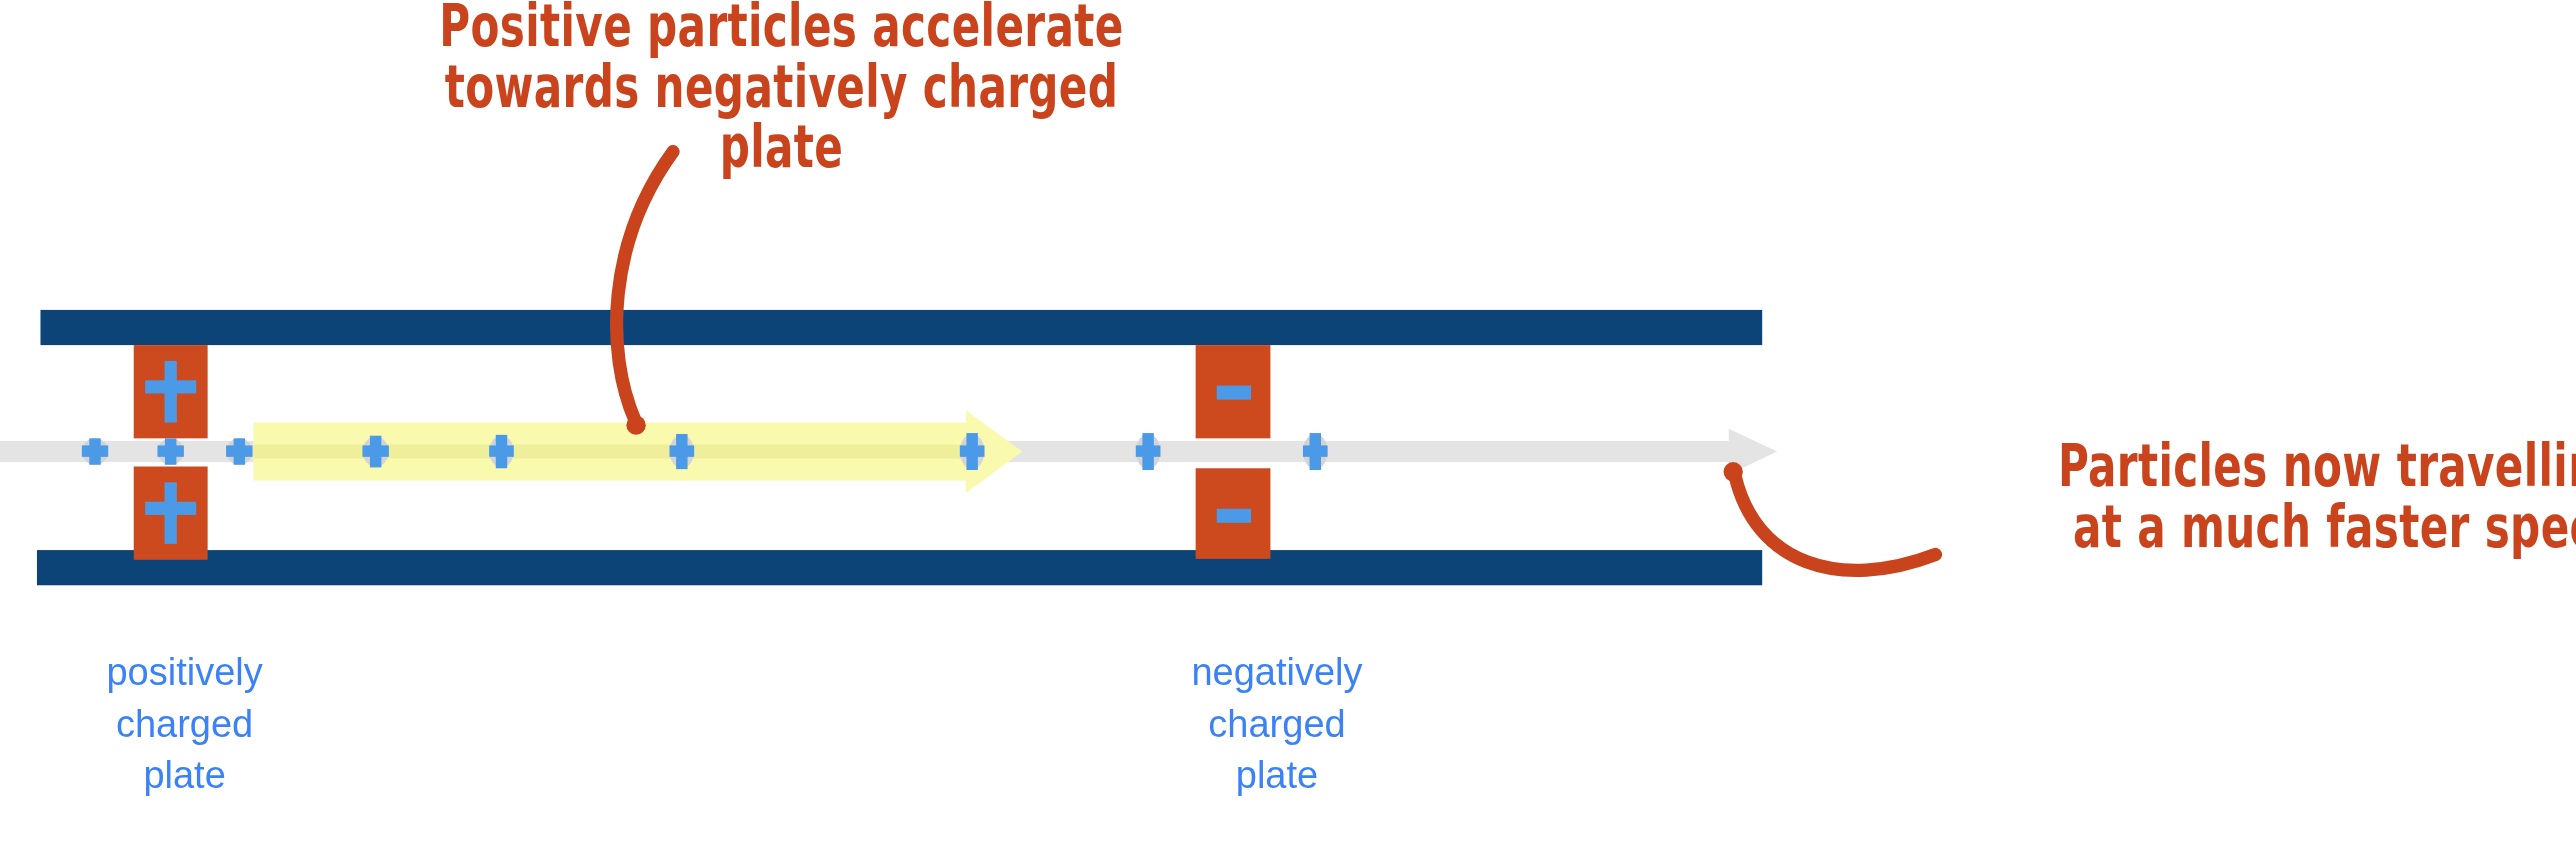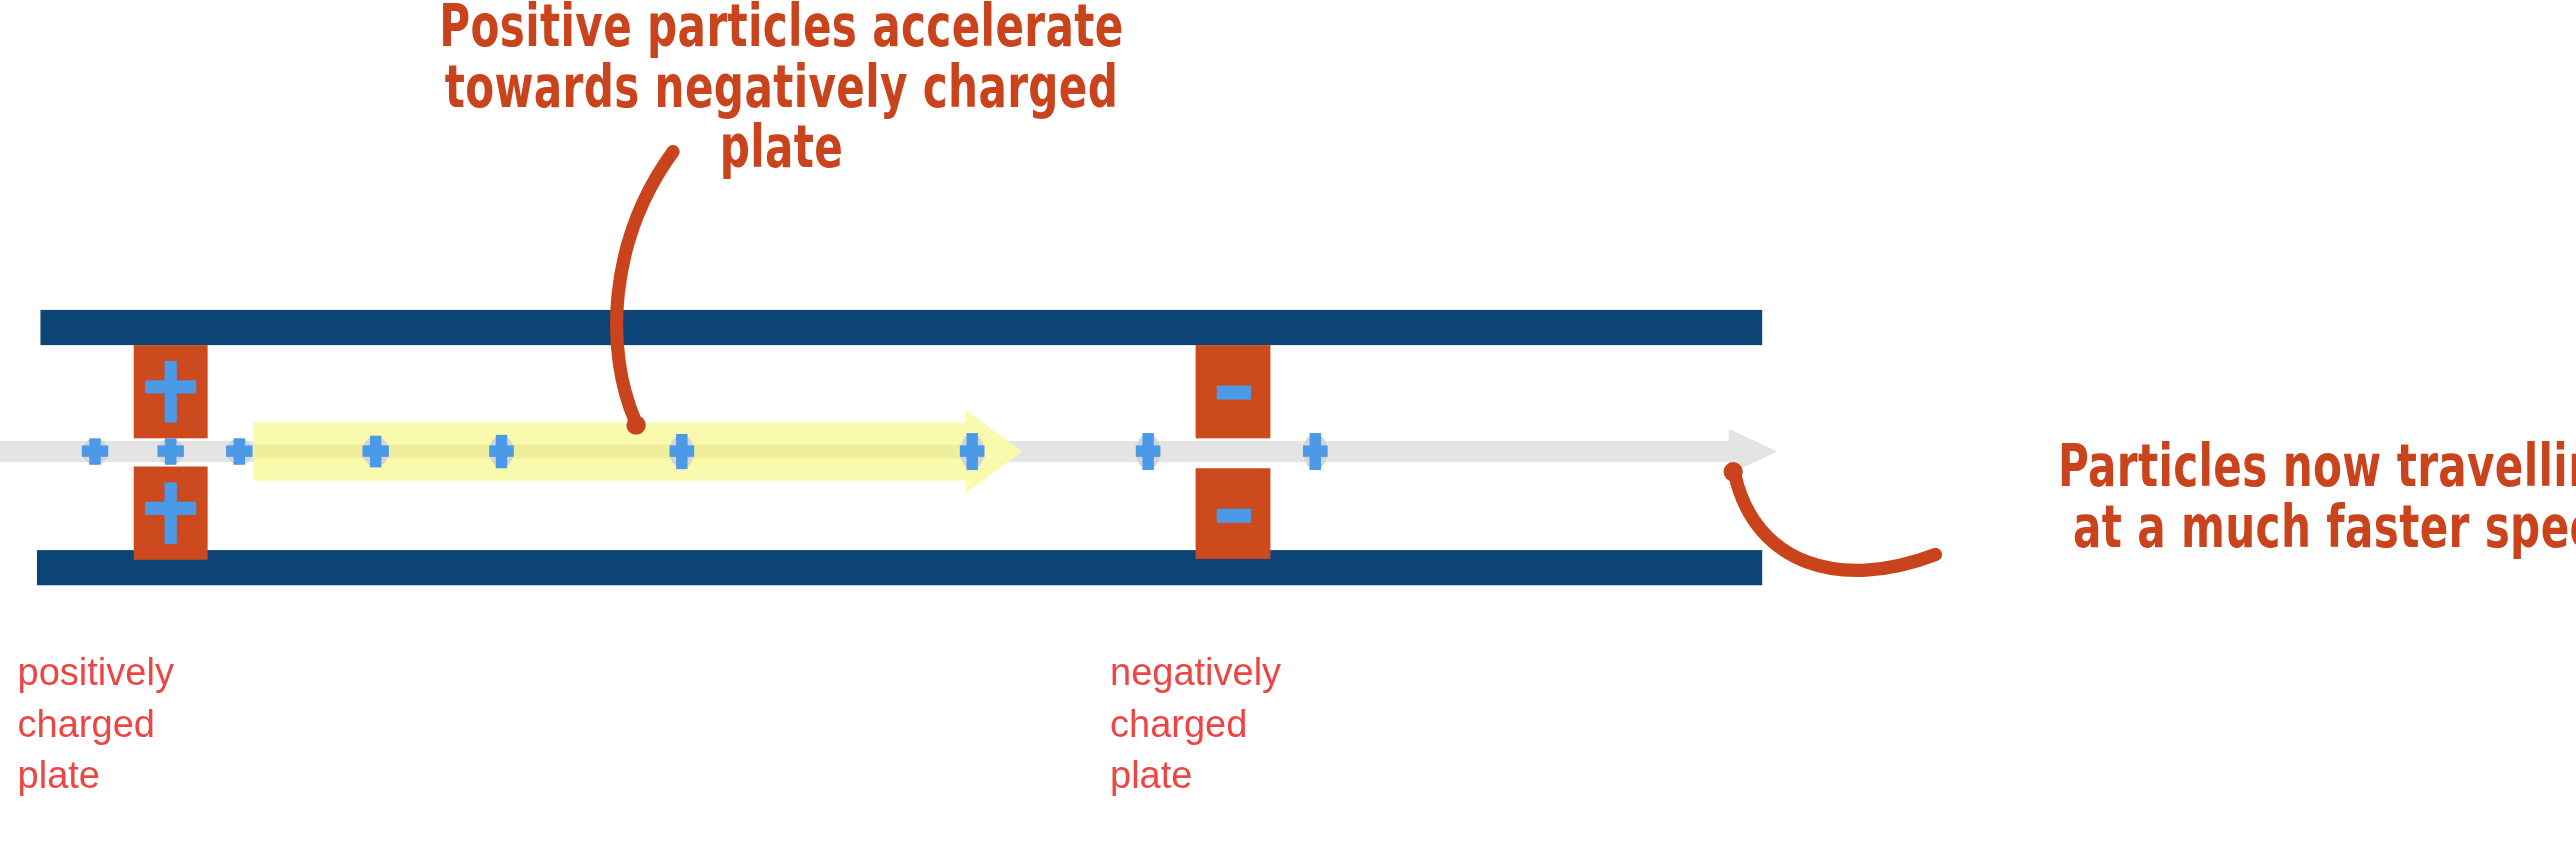--- a/index.html
+++ b/index.html
@@ -46,25 +46,26 @@
   }
   #anno-right {
     left: 1960px;
     top: 438px;
     width: 669px;
     text-align: right;
     transform-origin: 100% 0%;
   }
   .plate-label {
     position: absolute;
-    color: #ef4444;
+    color: #3b82f6;
     font-family: "Liberation Sans", sans-serif;
     font-weight: 400;
     font-size: 38px;
     line-height: 1.36;
+    text-align: center;
     white-space: pre-line;
     pointer-events: none;
   }
   #label-pos { left: 17.6px;   top: 647px; width: 334px; }
   #label-neg { left: 1110px; top: 647px; width: 334px; }
 </style>
 </head>
 <body>
 
 <div id="stage">

